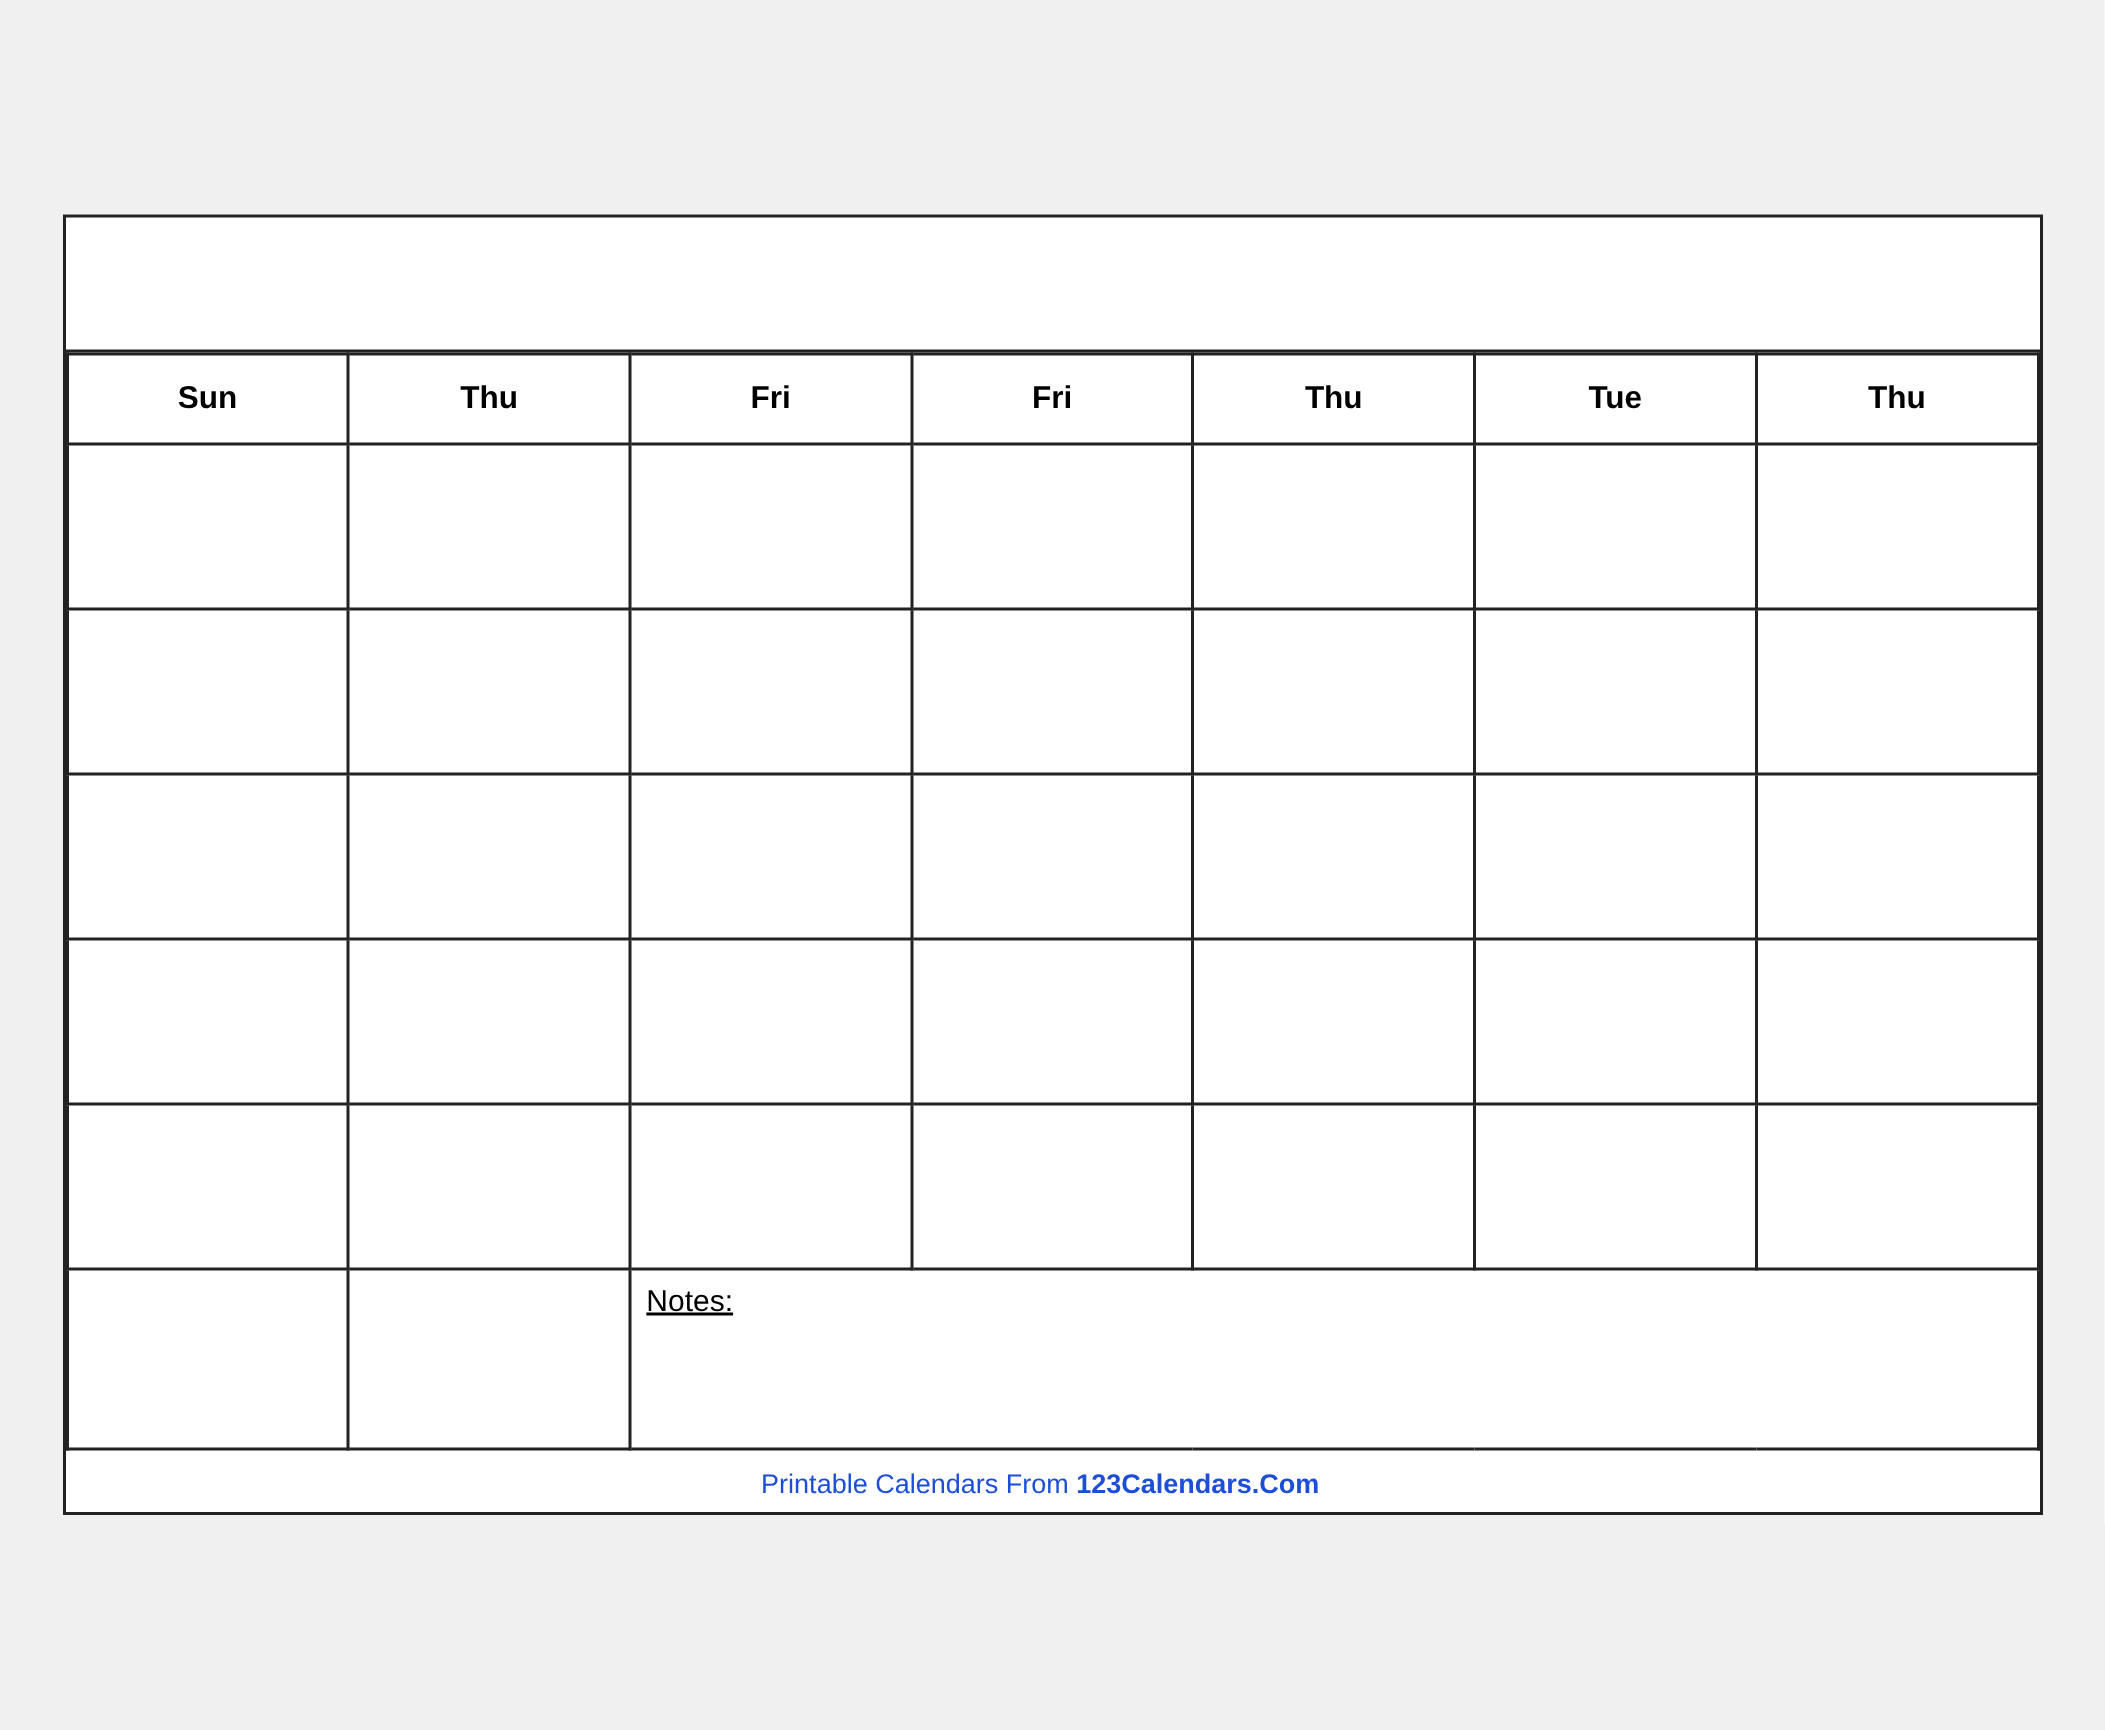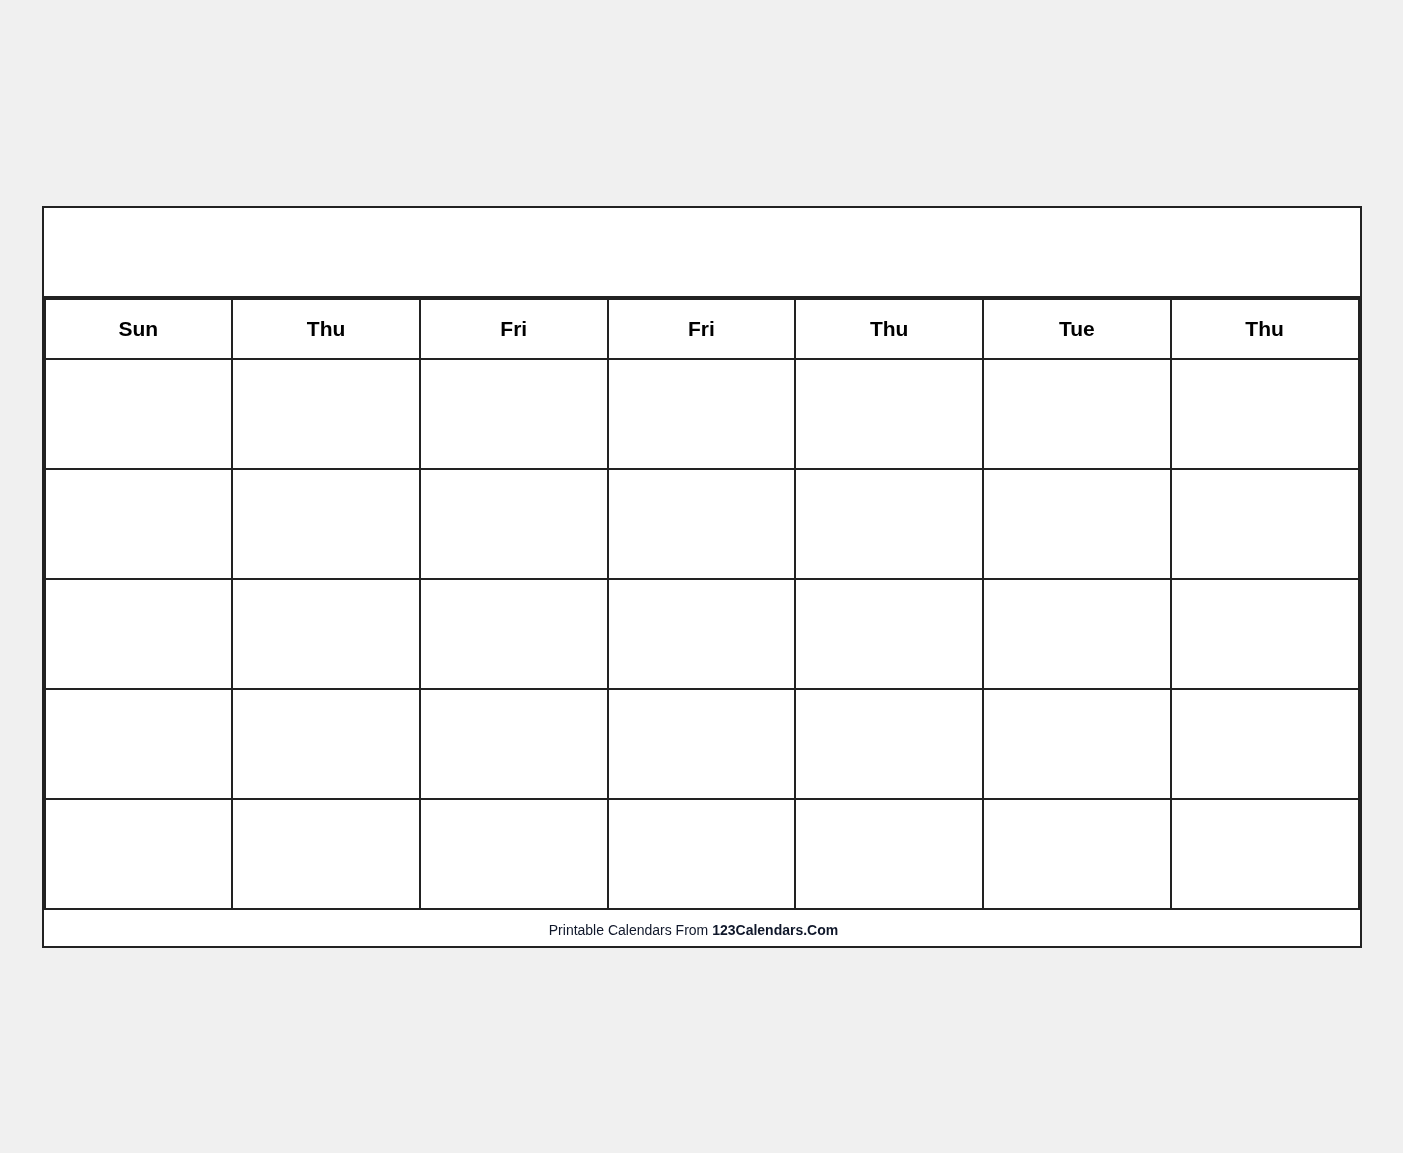--- a/index.html
+++ b/index.html
@@ -65,22 +65,22 @@
     }
 
     .notes-text {
       font-size: 20px;
       text-decoration: underline;
     }
 
     .footer {
       text-align: center;
       padding: 12px 16px 8px 0;
-      font-size: 14px;
-      color: #0f172a;
+      font-size: 18px;
+      color: #1d4ed8;
     }
 
     .footer strong {
       font-weight: bold;
     }
   </style>
 </head>
 <body>
 
 <div class="page-container">
@@ -145,19 +145,26 @@
       <tr>
         <td></td>
         <td></td>
         <td></td>
         <td></td>
         <td></td>
         <td></td>
         <td></td>
       </tr>
 
+      <tr class="notes-row">
+        <td></td>
+        <td></td>
+        <td class="notes-cell" colspan="5">
+          <span class="notes-text">Notes:</span>
+        </td>
+      </tr>
     </tbody>
   </table>
 
   <div class="footer">
     <span>Printable Calendars From </span><strong>123Calendars.Com</strong>
   </div>
 </div>
 
 </body></html>

